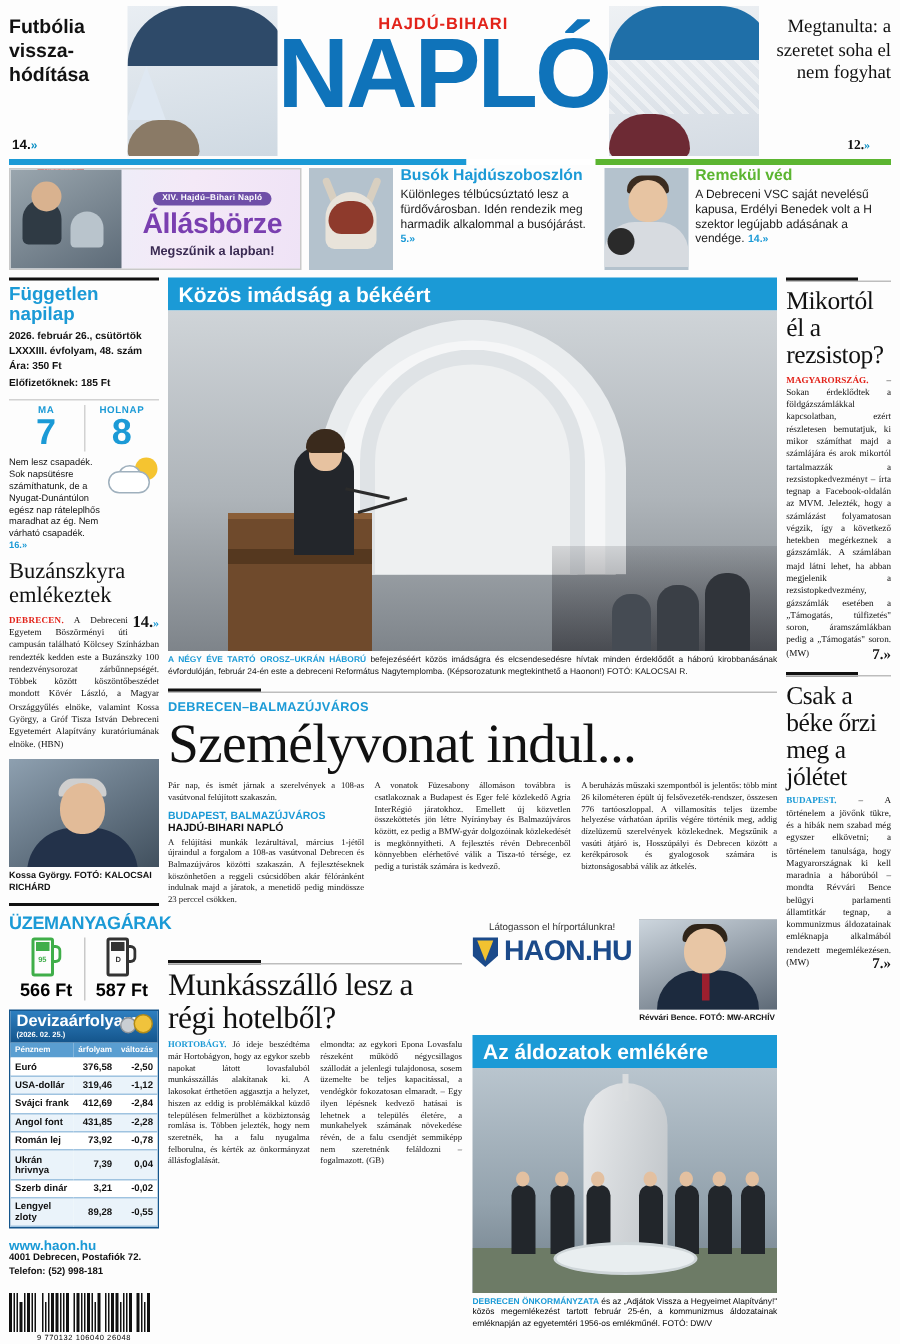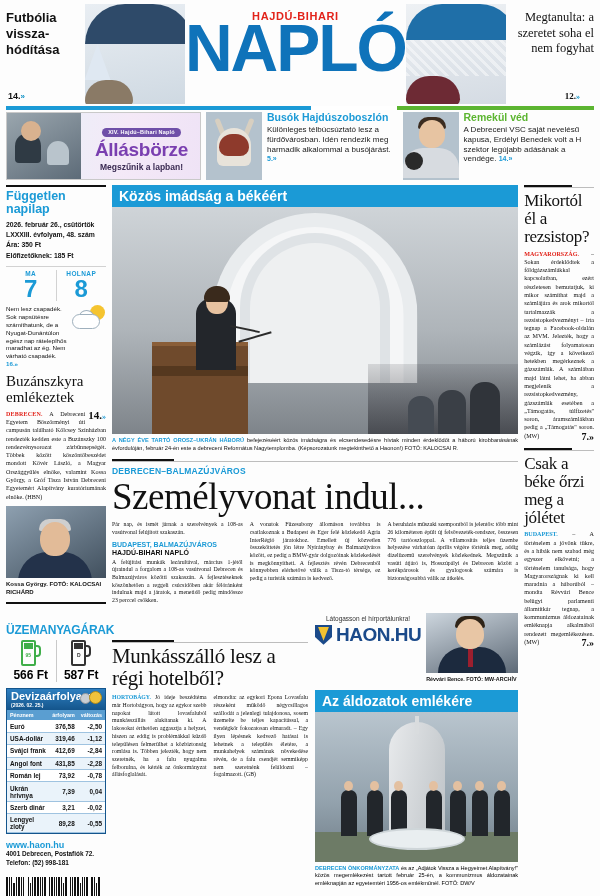--- a/index.html
+++ b/index.html
@@ -193,21 +193,21 @@
   .pgref-box .arr{ color:#1b9ad6; font-size:8px;}
   .photo-box { width:100%; height:72px; background:#9aa8b4; margin-top:5px; position:relative; overflow:hidden;}
   .kg-bg{position:absolute;inset:0;background:linear-gradient(150deg,#8ea0b0,#41505e);}
   .kg-head{position:absolute;width:30px;height:34px;left:34px;top:16px;background:#e2bb98;border-radius:50% 50% 46% 46%;}
   .kg-hair{position:absolute;width:32px;height:12px;left:33px;top:13px;background:#cfcfcf;border-radius:16px 16px 3px 3px;}
   .kg-body{position:absolute;width:74px;height:30px;left:12px;top:46px;background:#23324a;border-radius:30px 30px 0 0;}
   .cap { font-size:6px; font-weight:bold; line-height:1.3; margin-top:3px; color:#111;}
 
   .fuel-title {
     font-size:12px; font-weight:bold; color:#1b9ad6; letter-spacing:-.2px;
-    text-align:center; margin-top:6px; border-top:2px solid #111; padding-top:19px;
+    text-align:center; margin-top:6px; border-top:2px solid #111; padding-top:4px;
   }
   .fuel-row{ display:flex; margin-top:3px; }
   .fuel-cell{ flex:1; text-align:center;}
   .fuel-cell + .fuel-cell{ border-left:1px solid #c9c9c9;}
   .pump { width:20px; height:26px; margin:0 auto; position:relative;}
   .pump-body{position:absolute;left:0;top:0;width:15px;height:26px;border:2px solid #3fae49;border-radius:2px;}
   .pump-body.d{border-color:#333;}
   .pump-scr{position:absolute;left:3px;top:3px;width:9px;height:6px;background:#3fae49;}
   .pump-scr.d{background:#333;}
   .pump-lbl{position:absolute;left:2px;top:12px;width:11px;text-align:center;font-size:5px;font-weight:bold;color:#3fae49;}

